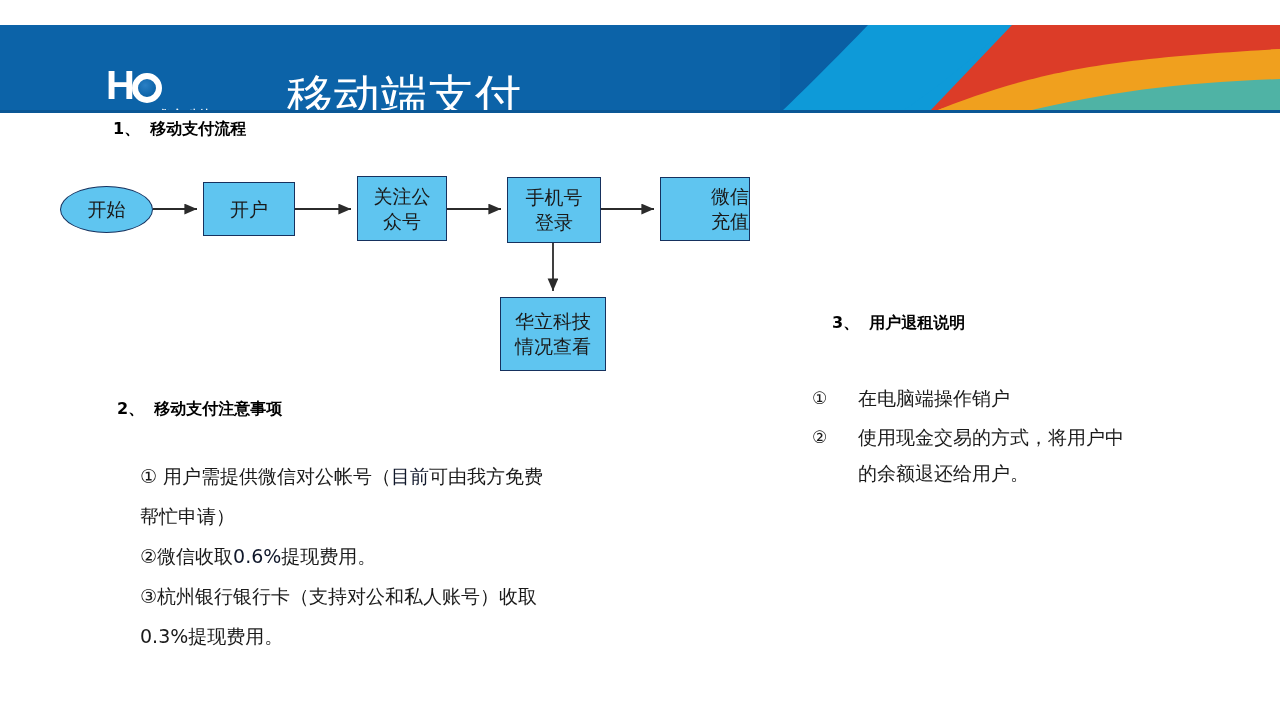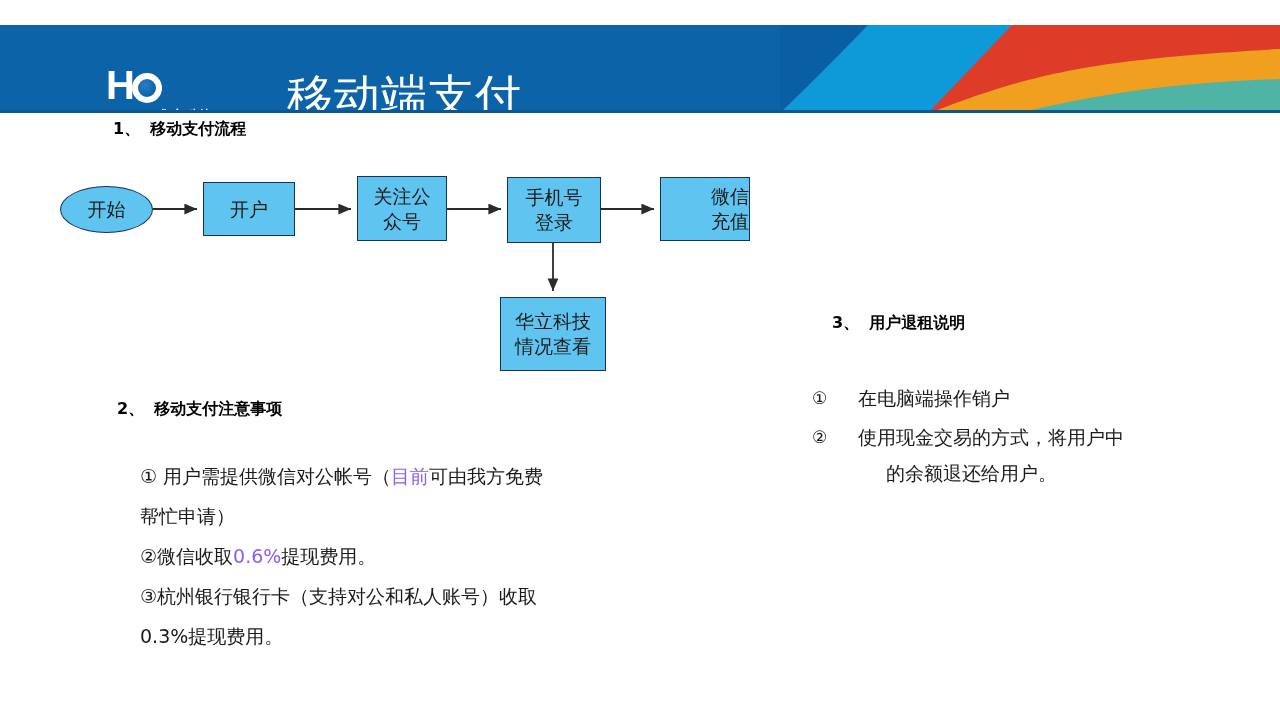--- a/index.html
+++ b/index.html
@@ -173,21 +173,21 @@
     line-height: 40px;
     color: #1a1a1a;
     font-family: "DejaVu Sans", "Liberation Sans", sans-serif;
   }
   #para-2 {
     left: 140px;
     top: 456px;
     width: 470px;
   }
   #para-2 .line { white-space: nowrap; }
-  .hl-red { color: #8b5cf6; }
+  .hl-red { color: #0f172a; }
 
   #list-3 {
     left: 812px;
     top: 380px;
     width: 400px;
   }
   #list-3 .li {
     display: flex;
     align-items: flex-start;
     margin-bottom: 3px;
@@ -195,21 +195,21 @@
   #list-3 .marker {
     width: 46px;
     flex: 0 0 46px;
     font-size: 17px;
     line-height: 36px;
   }
   #list-3 .li-text {
     flex: 1;
     line-height: 36px;
   }
-  #list-3 .li-text .l2 { display: block; margin-left: 28px; }
+  #list-3 .li-text .l2 { display: block; }
 </style>
 </head>
 <body>
 
 <div id="header-banner">
 
   <svg id="header-swoosh" viewBox="0 0 500 88" preserveAspectRatio="none" xmlns="http://www.w3.org/2000/svg">
     <rect x="0" y="0" width="500" height="88" fill="#0A5FA4"></rect>
     <path d="M 88 0 L 500 0 L 500 88 L 0 88 C 0 88 30 60 88 0 Z" fill="#0E9AD8"></path>
     <path d="M 228 0 L 500 0 L 500 88 L 120 88 C 120 88 180 48 228 0 Z" fill="#0E9AD8"></path>

